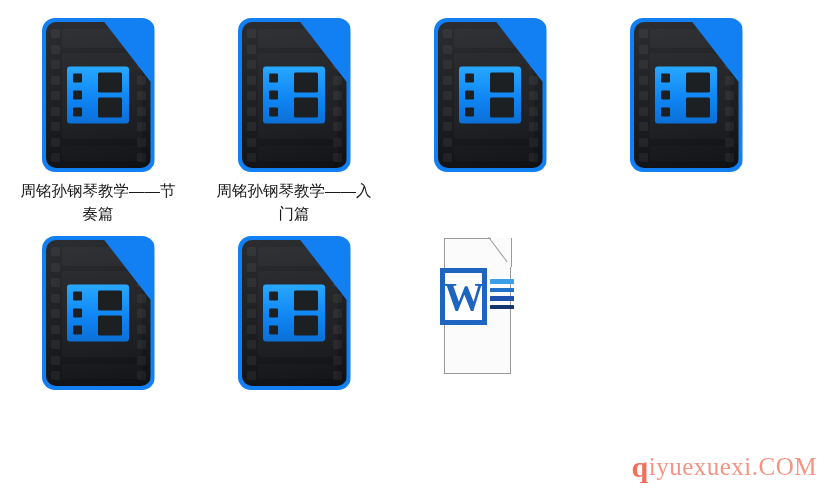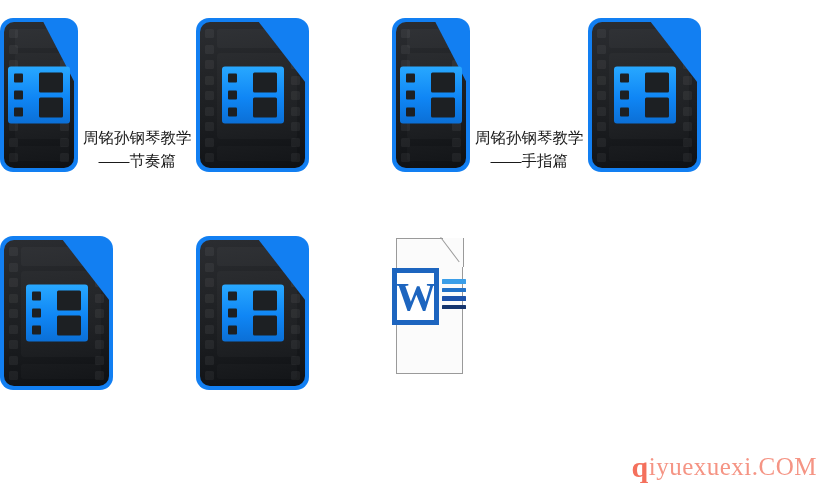--- a/index.html
+++ b/index.html
@@ -28,22 +28,22 @@
     flex-direction: row;
     align-items: flex-start;
     width: 825px;
   }
   #row-1 { height: 228px; padding-top: 18px; box-sizing: border-box; }
   #row-2 { height: 262px; padding-top: 8px; box-sizing: border-box; }
 
   .file-item {
     width: 196px;
     display: flex;
-    flex-direction: row;
-    align-items: flex-end;
+    flex-direction: column;
+    align-items: center;
     box-sizing: border-box;
   }
   .file-item.empty-slot { visibility: hidden; }
 
   
   .video-icon {
     position: relative;
     width: 113px;
     height: 154px;
   }
@@ -341,20 +341,21 @@
         <div class="vi-glyph">
           <div class="vi-dotcol">
             <i class="vi-dot"></i>
               <i class="vi-dot"></i>
               <i class="vi-dot"></i>
           </div>
           <div class="vi-bar"></div>
           <div class="vi-bar"></div>
         </div>
       </div>
+      <div class="file-label">周铭孙钢琴教学——入门篇</div>
     </div>
 
     <div class="file-item">
       <div class="video-icon">
         <div class="vi-outer"></div>
         <div class="vi-body">
           <div class="vi-topband"></div>
           <div class="vi-frame"></div>
           <div class="vi-botband"></div>
           <div class="vi-perfs left">
@@ -383,21 +384,20 @@
         <div class="vi-glyph">
           <div class="vi-dotcol">
             <i class="vi-dot"></i>
               <i class="vi-dot"></i>
               <i class="vi-dot"></i>
           </div>
           <div class="vi-bar"></div>
           <div class="vi-bar"></div>
         </div>
       </div>
-      <div class="file-label">周铭孙钢琴教学——手指篇</div>
     </div>
 
     <div class="file-item">
       <div class="video-icon">
         <div class="vi-outer"></div>
         <div class="vi-body">
           <div class="vi-topband"></div>
           <div class="vi-frame"></div>
           <div class="vi-botband"></div>
           <div class="vi-perfs left">

